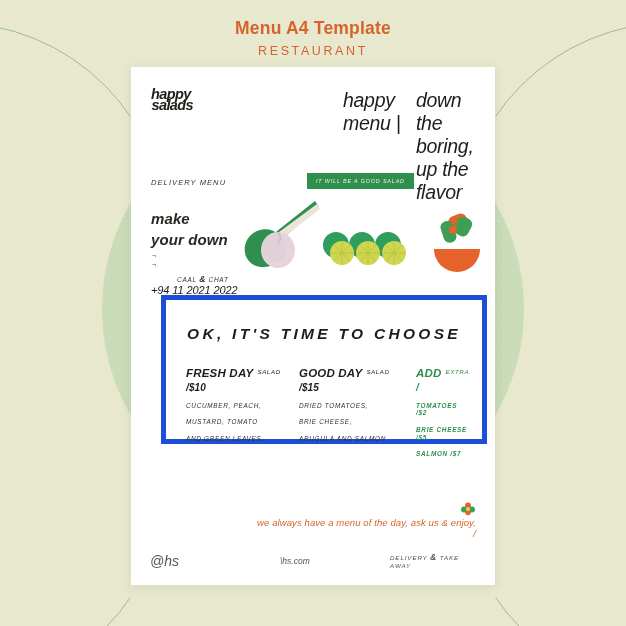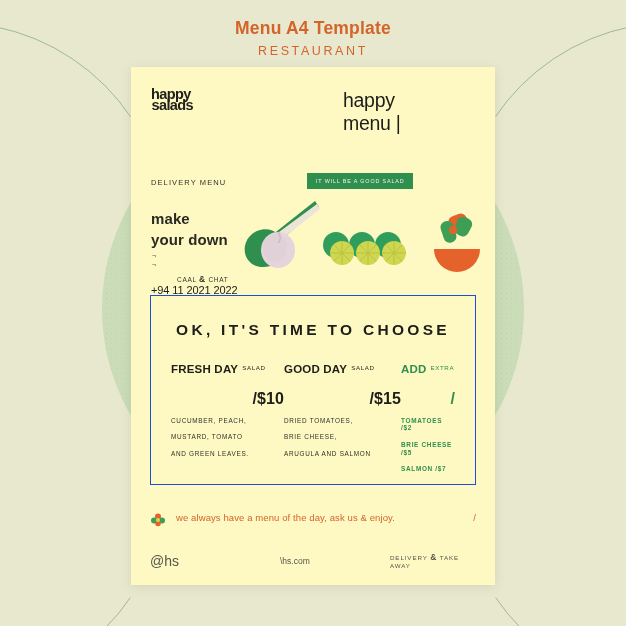--- a/index.html
+++ b/index.html
@@ -95,24 +95,25 @@
     letter-spacing: 2.6px;
   }
 
   
   #poster {
     position: absolute;
     left: 131px;
     top: 67px;
     width: 364px;
     height: 518px;
-    background: #fef9c3;
+    background: #ffffff;
     box-shadow: 0 2px 10px rgba(90,90,60,0.13);
     z-index: 4;
     overflow: hidden;
+    font-style: italic;
   }
 
   
   #logo {
     position: absolute;
     left: 20px;
     top: 22px;
     line-height: 0.78;
     font-size: 14.5px;
     font-weight: 600;
@@ -215,25 +216,25 @@
     position: absolute;
     left: 291px;
     top: 138px;
     width: 70px;
     height: 72px;
   }
 
   
   #choose-box {
     position: absolute;
-    left: 19px;
+    left: 30px;
     top: 228px;
     width: 326px;
-    height: 190px;
-    border: 1px solid #1d4ed8;
+    height: 149px;
+    border: 5px solid #1d4ed8;
   }
   #choose-title {
     margin-top: 25px;
     text-align: center;
     font-size: 15.5px;
     font-weight: bold;
     letter-spacing: 3.3px;
     color: #1d1d19;
   }
 
@@ -259,26 +260,25 @@
     letter-spacing: 0.2px;
     line-height: 1.1;
   }
   .col-sup {
     font-size: 6.2px;
     letter-spacing: 0.6px;
     color: #2a2a24;
     margin-top: 1px;
   }
   .col-price {
-    font-size: 16px;
+    font-size: 10px;
     font-weight: bold;
     color: #1d1d19;
-    margin-top: 14px;
+    margin-top: 2px;
     letter-spacing: 0.1px;
-    text-align: right;
   }
   .col-items { margin-top: 9px; }
   .col-item {
     font-size: 6.4px;
     letter-spacing: 0.7px;
     color: #2f2f28;
     line-height: 1.2;
     margin-bottom: 9px;
   }
 
@@ -286,24 +286,25 @@
   #col-add .col-name,
   #col-add .col-sup,
   #col-add .col-price,
   #col-add .col-item { color: #2f8f4e; }
   #col-add .col-item { font-weight: bold; }
 
   
   #tagline-row {
     position: absolute;
     left: 19px;
-    top: 445px;
+    top: 434px;
     width: 326px;
     display: flex;
-    align-items: flex-start;
+    align-items: flex-end;
+    flex-direction: column;
   }
   #flower-icon { width: 16px; height: 16px; flex: 0 0 16px; }
   #tagline-text {
     margin-left: 10px;
     font-size: 9.5px;
     color: #d4642b;
     letter-spacing: 0.1px;
   }
   #tagline-slash {
     margin-left: auto;
@@ -348,20 +349,21 @@
 
 <div id="poster">
 
   <div id="logo">
     <div>happy</div>
     <div id="logo-line2">salads</div>
   </div>
 
   <div id="headline">
     <div class="headline-col" id="headline-left">happy menu |</div>
+    <div class="headline-col" id="headline-right">down the boring, up the flavor</div>
   </div>
 
   <div id="delivery-menu-label">DELIVERY MENU</div>
 
   <div id="order-block">
     <div id="order-title">
       <div>make</div>
       <div>your down</div>
     </div>
     <div class="tick-mark">¬</div>

